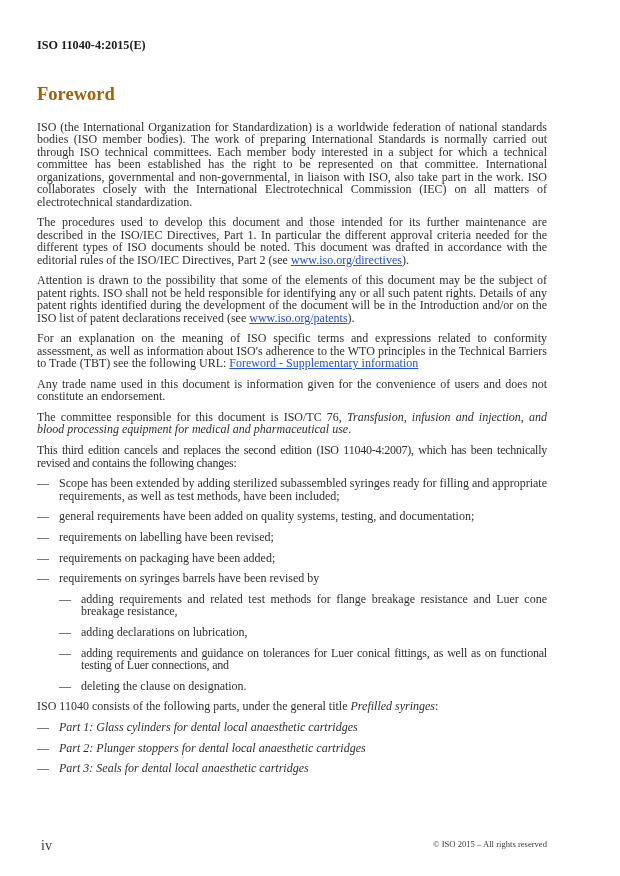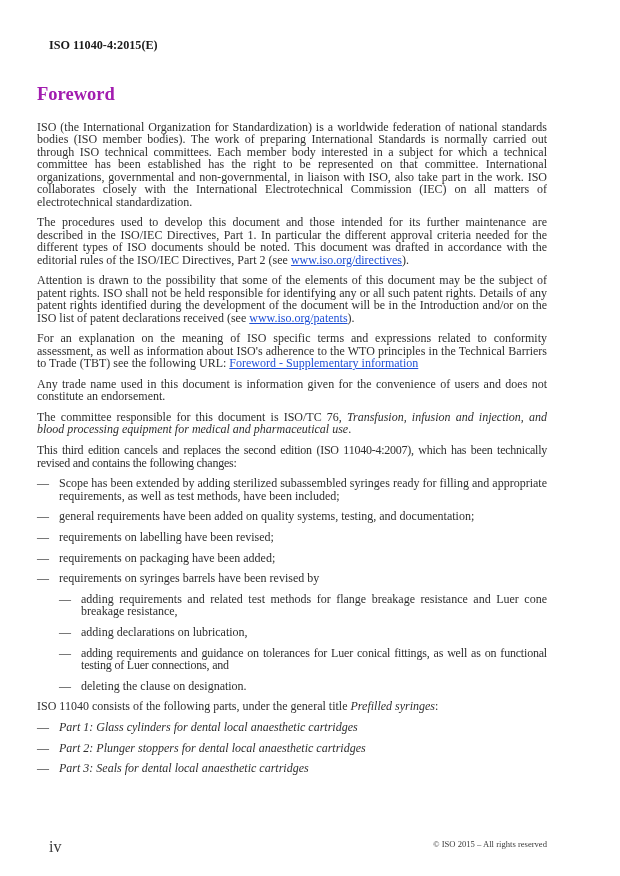--- a/index.html
+++ b/index.html
@@ -17,35 +17,35 @@
     }
     .page {
       position: absolute;
       left: 37px;
       top: 0;
       width: 510px;
     }
     .doc-id {
       position: absolute;
       top: 38px;
-      left: 12px;
+      left: 0;
       font-family: "Liberation Serif", serif;
       font-weight: bold;
       font-size: 12.2px;
       color: #1a1a1a;
       letter-spacing: 0px;
     }
     .title {
       position: absolute;
       top: 84px;
       left: 0;
       font-family: "Liberation Serif", serif;
       font-weight: bold;
       font-size: 18.5px;
-      color: #a21caf;
+      color: #a16207;
     }
     .body {
       position: absolute;
       top: 121px;
       left: 0;
       width: 510px;
       font-family: "Liberation Serif", serif;
       font-size: 12px;
       line-height: 12.45px;
       color: #2e2e2e;
@@ -86,23 +86,23 @@
       position: absolute;
       top: 838px;
       left: 37px;
       width: 510px;
       font-family: "Liberation Serif", serif;
       font-size: 8.6px;
       color: #3a3a3a;
     }
     .footer .page-num {
       position: absolute;
-      left: 12px;
+      left: 4px;
       top: 0;
-      font-size: 16px;
+      font-size: 14px;
     }
     .footer .copyright {
       position: absolute;
       right: 0;
       top: 1px;
     }
   </style>
 </head>
 <body>
 

